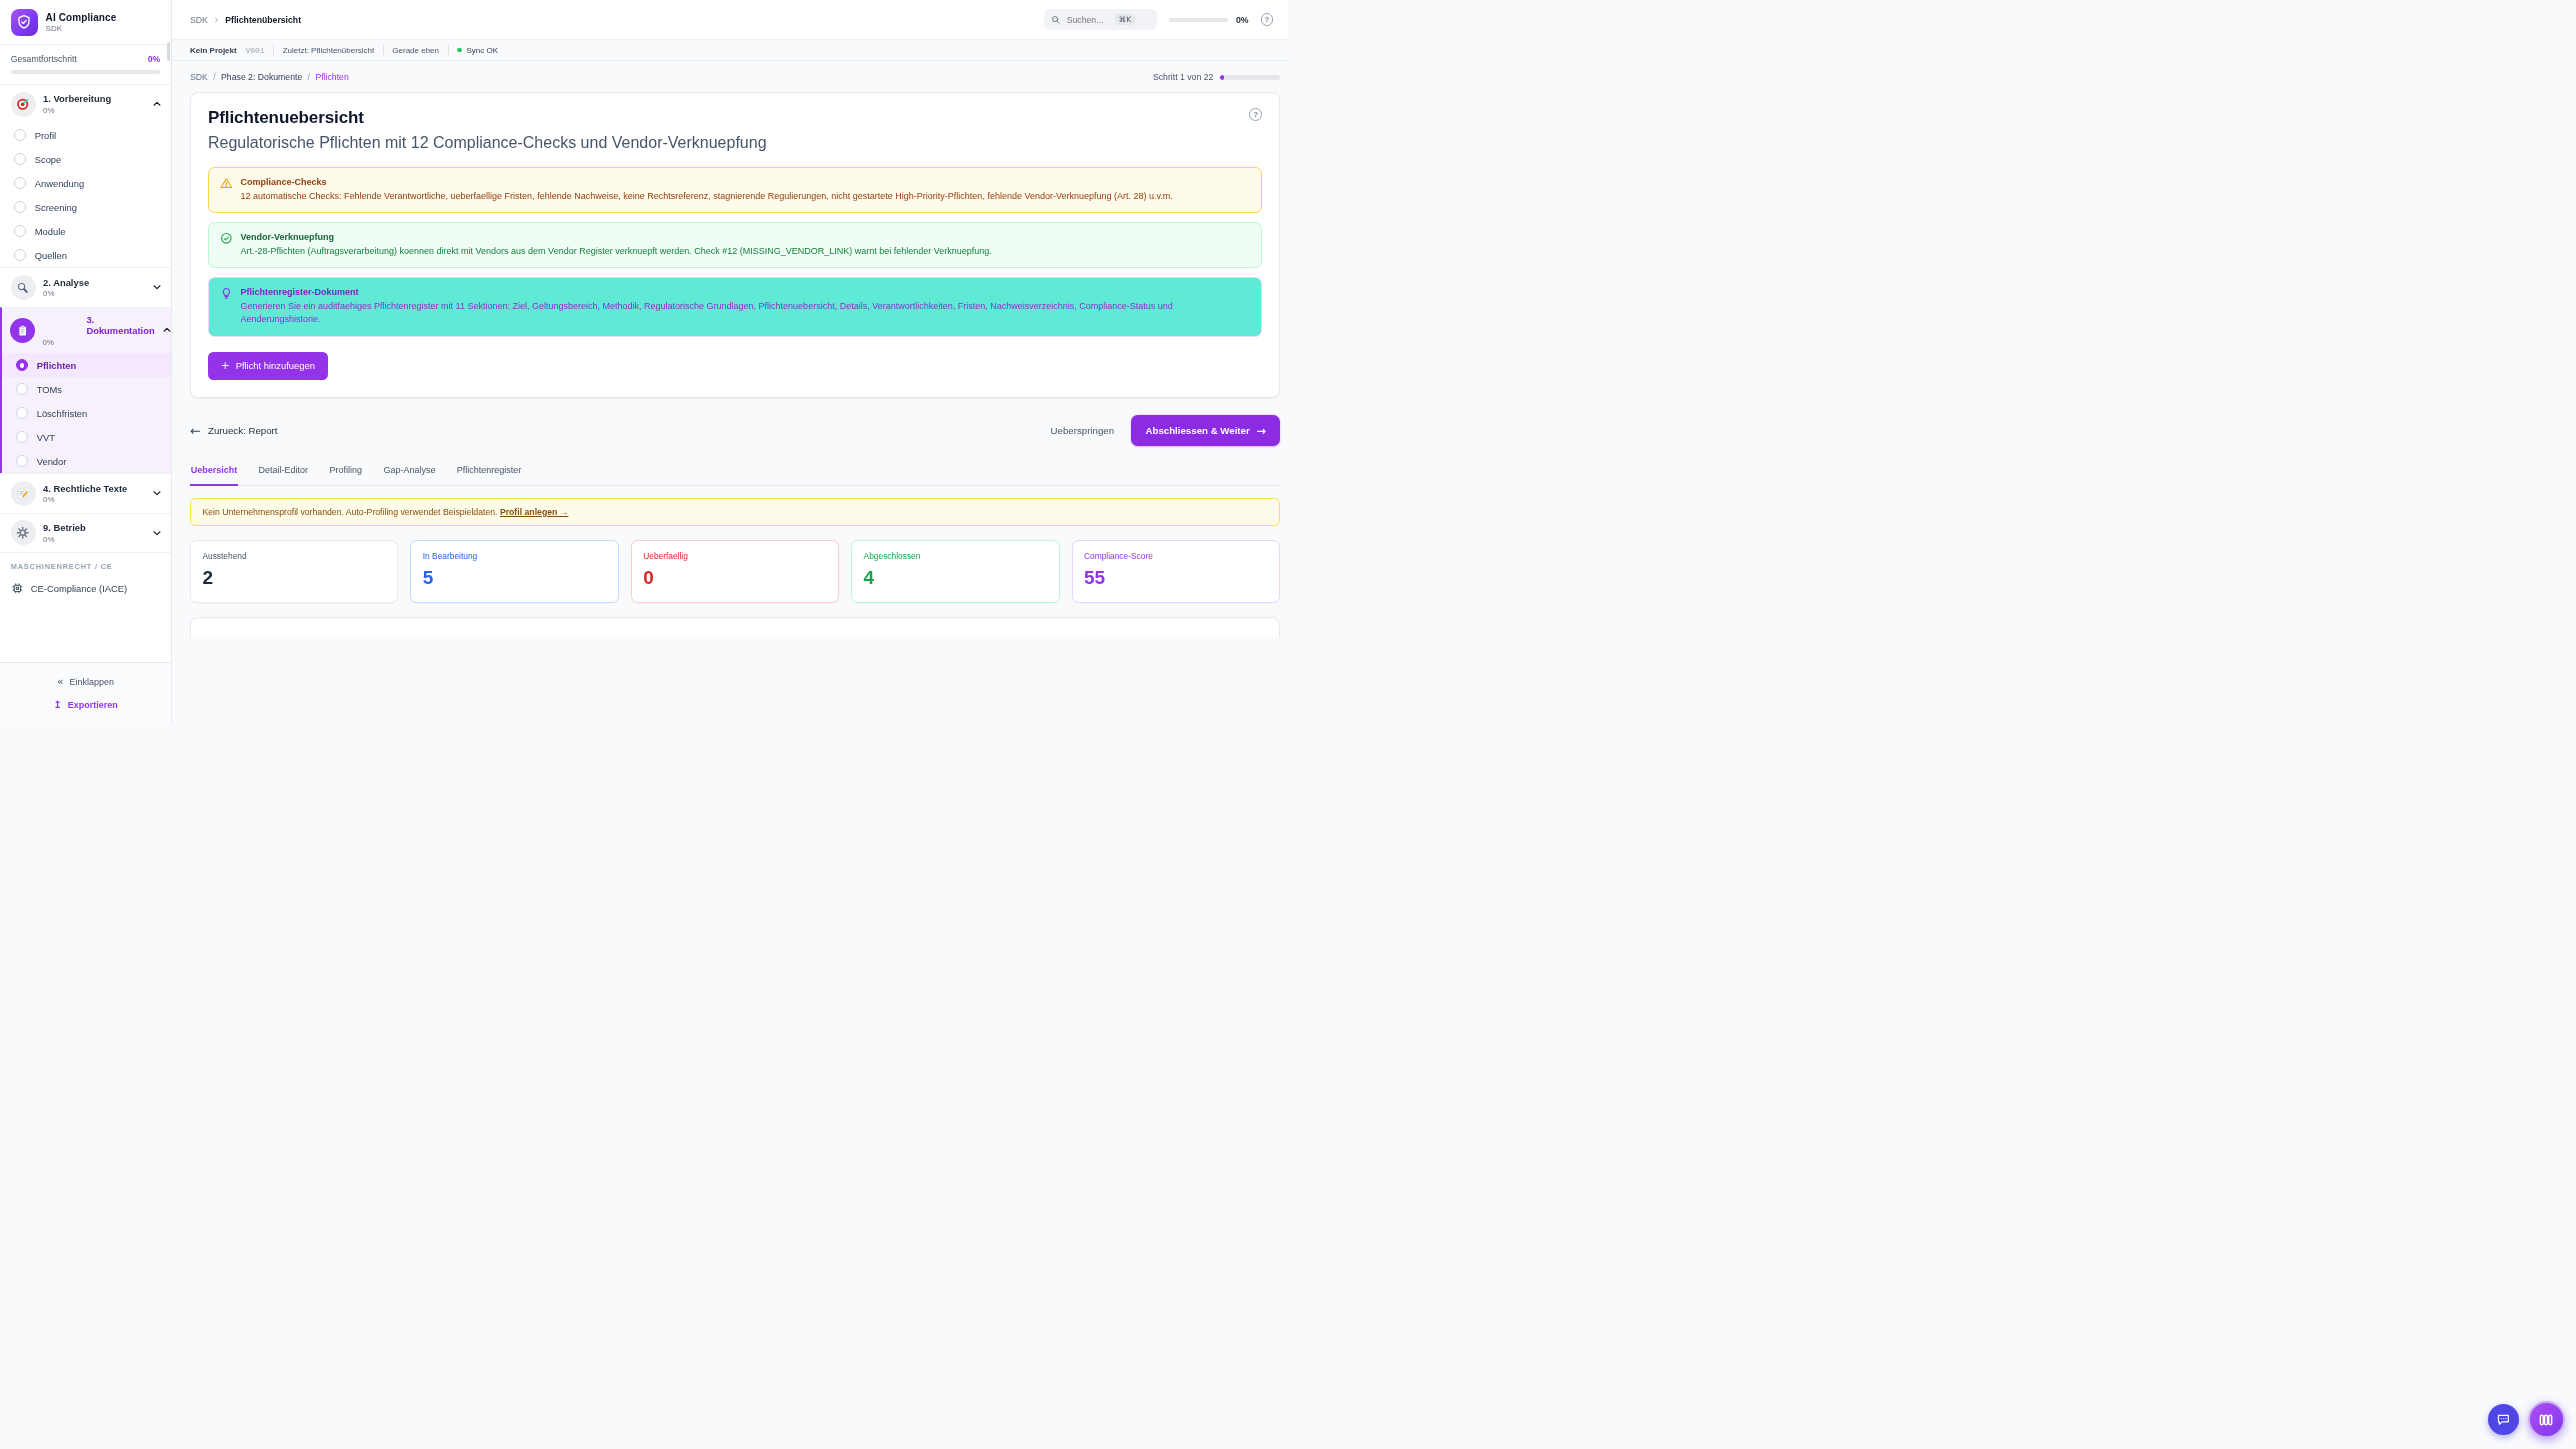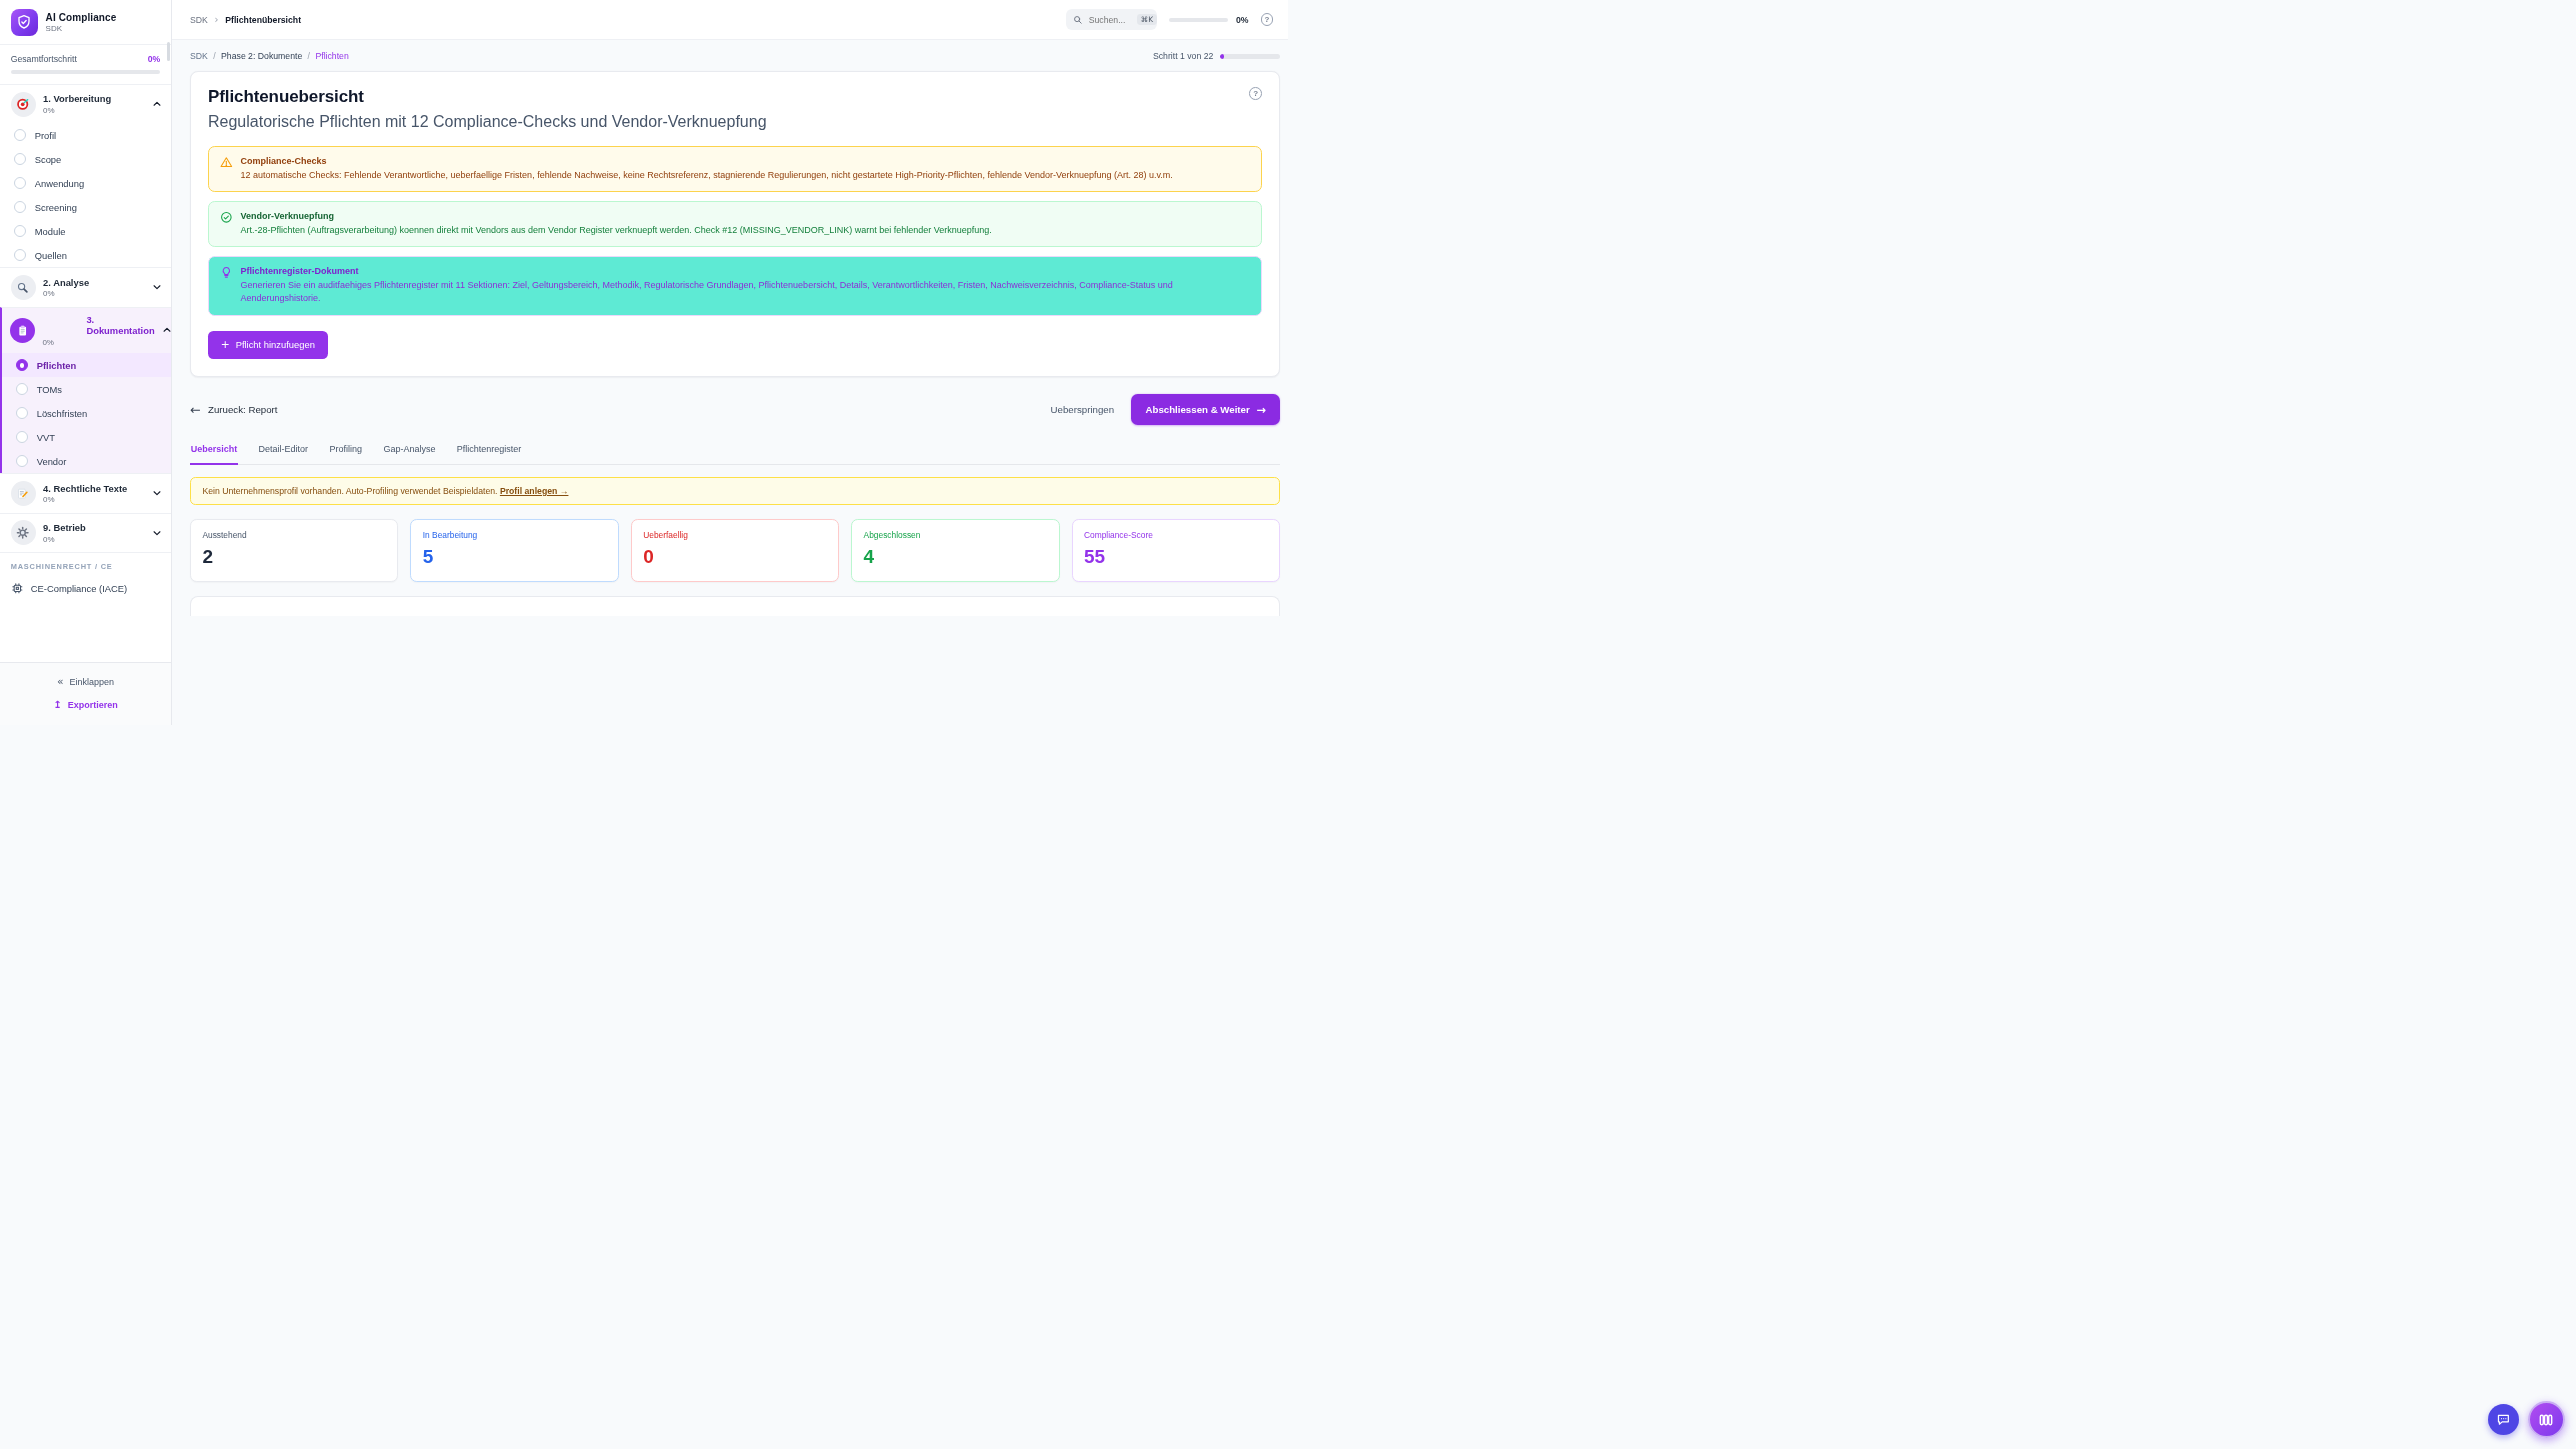--- a/index.html
+++ b/index.html
@@ -59,21 +59,21 @@
 
   
   .main { flex:1; display:flex; flex-direction:column; min-width:0; }
   .topbar { height:40px; min-height:40px; background:#fff; border-bottom:0.7px solid #eef0f4;
             display:flex; align-items:center; padding:0 14.8px 0 18px; }
   .crumb-root { font-size:8.7px; color:#6b7280; }
   .crumb-sep { font-size:10px; color:#9ca3af; margin:0 6.7px; }
   .crumb-cur { font-size:8.7px; font-weight:700; color:#111827; }
   .topbar-right { margin-left:auto; display:flex; align-items:center; gap:12px; }
   .search-pill { display:flex; align-items:center; gap:6px; background:#f1f3f6; border-radius:6px;
-                 padding:4.7px 5.4px 4.7px 7.4px; width:91px; cursor:text; }
+                 padding:4.7px 5.4px 4.7px 7.4px; width:113px; cursor:text; }
   .search-pill input { border:none; outline:none; background:transparent; width:42px;
                        font-size:8.7px; color:#6b7280; font-family:inherit; }
   .kbd { background:#e4e7ec; border-radius:3.4px; padding:1.3px 4px; font-size:7.4px; color:#4b5563; }
   .hd-bar { width:59px; height:4px; background:#e5e7eb; border-radius:670px; }
   .hd-pct { font-size:8.7px; font-weight:700; color:#1f2937; margin-left:-4px; }
   .help-circ { width:12.7px; height:12.7px; border-radius:50%; border:1.1px solid #98a2b3; color:#7b8494;
                font-size:8px; font-weight:700; display:flex; align-items:center; justify-content:center; cursor:pointer; }
   .statusbar { height:21px; min-height:21px; background:#f8fafc; border-bottom:0.7px solid #eceff3;
                display:flex; align-items:center; gap:8.7px; padding:0 18px; font-size:8px; }
   .st-strong { font-weight:700; color:#334155; }
@@ -395,20 +395,31 @@
         </span>
         <input placeholder="Suchen..." style="">
         <span class="kbd glyph">⌘K</span>
       </div>
       <div class="hd-bar"></div>
       <span class="hd-pct">0%</span>
       <span class="help-circ">?</span>
     </div>
   </header>
 
+  <div class="statusbar">
+    <span class="st-strong">Kein Projekt</span>
+    <span class="st-mono">V001</span>
+    <span class="st-sep"></span>
+    <span class="st-dim">Zuletzt: Pflichtenübersicht</span>
+    <span class="st-sep"></span>
+    <span class="st-dim">Gerade eben</span>
+    <span class="st-sep"></span>
+    <span class="dot"></span>
+    <span class="st-strong" style="font-weight:400;color:#334155;">Sync OK</span>
+  </div>
 
   <div class="content">
 
     <div class="crumb2">
       <span class="c2">SDK</span>
       <span class="c2-sep">/</span>
       <span class="c2-mid">Phase 2: Dokumente</span>
       <span class="c2-sep">/</span>
       <span class="c2-cur">Pflichten</span>
       <div class="step-wrap">

